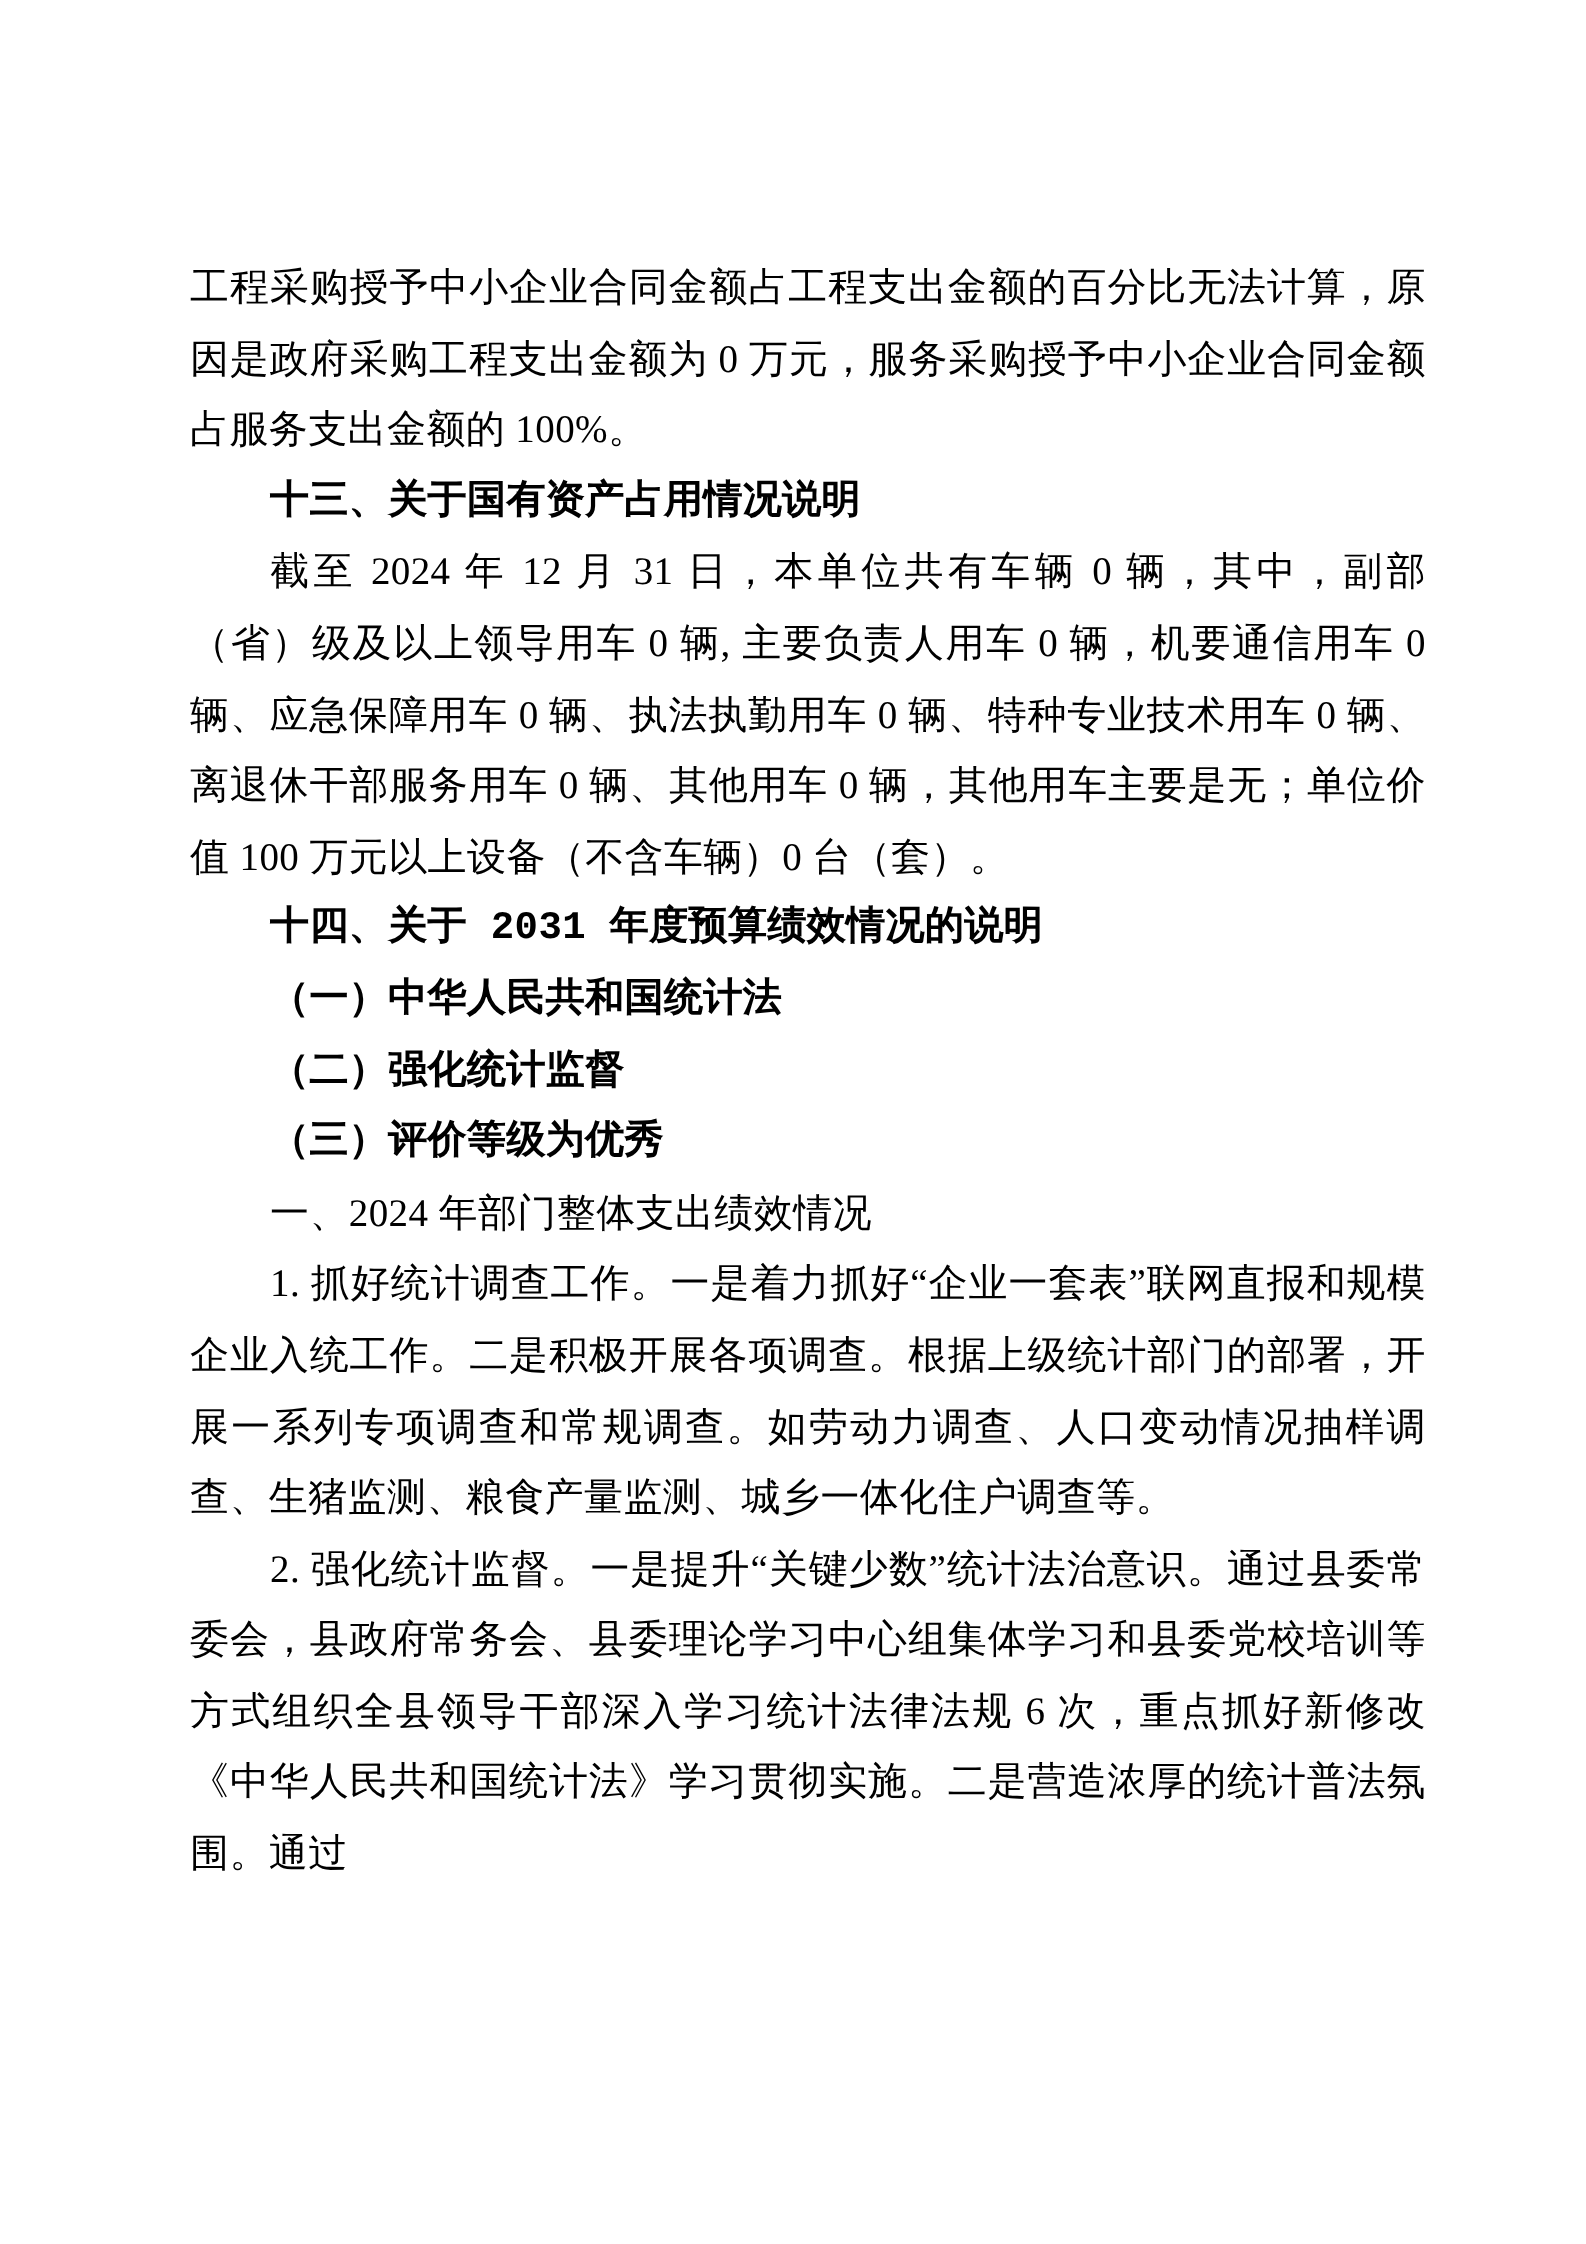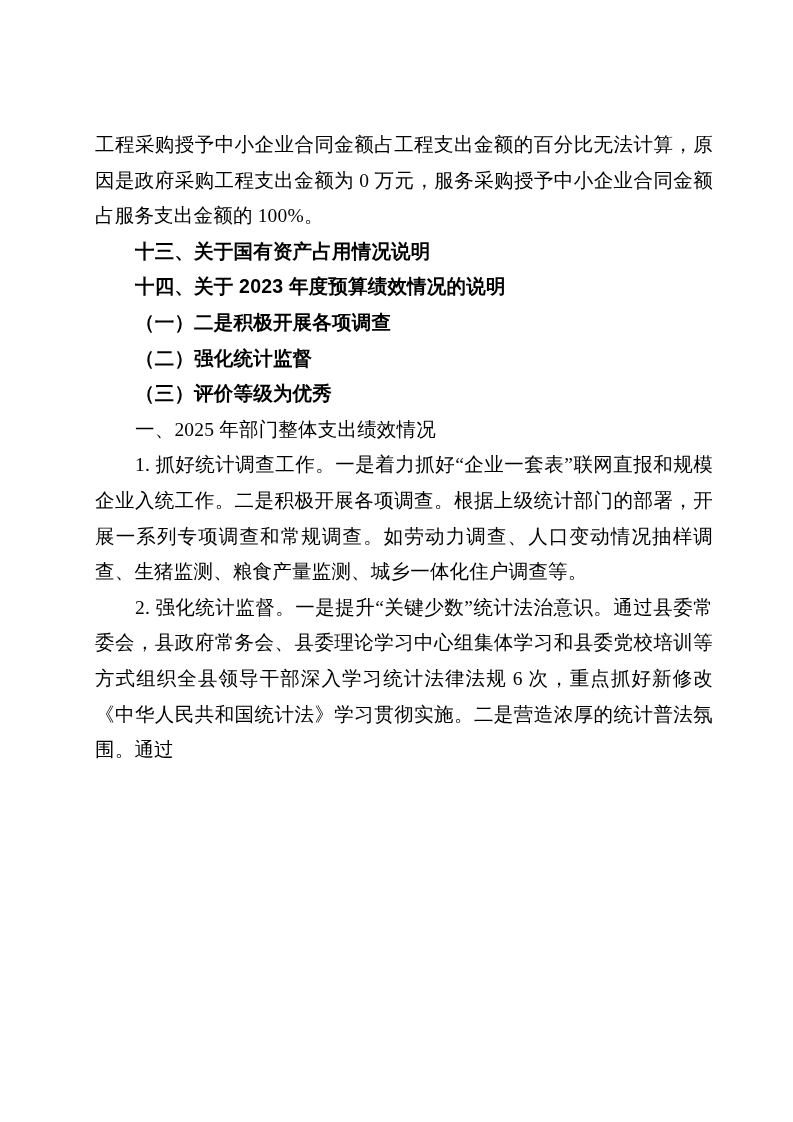--- a/index.html
+++ b/index.html
@@ -30,50 +30,51 @@
     text-align: justify;
     text-justify: inter-ideograph;
     letter-spacing: 0.2px;
     word-break: break-all;
   }
   .para.indent {
     text-indent: 40px;
   }
   .heading {
     margin: 0;
-    font-family: Liberation Sans, sans-serif;
+    font-family: Liberation Mono, monospace;
     font-weight: bold;
     font-size: 19.5px;
     line-height: 35.6px;
     text-indent: 40px;
     text-align: left;
     letter-spacing: 0.2px;
   }
 </style>
 </head>
 <body>
 
 <div class="page">
   <div class="content">
 
     <p class="para">工程采购授予中小企业合同金额占工程支出金额的百分比无法计算，原因是政府采购工程支出金额为 0 万元，服务采购授予中小企业合同金额占服务支出金额的 100%。</p>
 
     <p class="heading">十三、关于国有资产占用情况说明</p>
 
+    <p class="para indent">截至 2024 年 12 月 31 日，本单位共有车辆 0 辆，其中，副部（省）级及以上领导用车 0 辆, 主要负责人用车 0 辆，机要通信用车 0 辆、应急保障用车 0 辆、执法执勤用车 0 辆、特种专业技术用车 0 辆、离退休干部服务用车 0 辆、其他用车 0 辆，其他用车主要是无；单位价值 100 万元以上设备（不含车辆）0 台（套）。</p>
 
-    <p class="heading">十四、关于 2023 年度预算绩效情况的说明</p>
+    <p class="heading">十四、关于 2031 年度预算绩效情况的说明</p>
 
-    <p class="heading">（一）二是积极开展各项调查</p>
+    <p class="heading">（一）中华人民共和国统计法</p>
 
 
     <p class="heading">（二）强化统计监督</p>
 
 
     <p class="heading">（三）评价等级为优秀</p>
 
-    <p class="para indent">一、2025 年部门整体支出绩效情况</p>
+    <p class="para indent">一、2024 年部门整体支出绩效情况</p>
 
     <p class="para indent">1. 抓好统计调查工作。一是着力抓好“企业一套表”联网直报和规模企业入统工作。二是积极开展各项调查。根据上级统计部门的部署，开展一系列专项调查和常规调查。如劳动力调查、人口变动情况抽样调查、生猪监测、粮食产量监测、城乡一体化住户调查等。</p>
 
     <p class="para indent">2. 强化统计监督。一是提升“关键少数”统计法治意识。通过县委常委会，县政府常务会、县委理论学习中心组集体学习和县委党校培训等方式组织全县领导干部深入学习统计法律法规 6 次，重点抓好新修改《中华人民共和国统计法》学习贯彻实施。二是营造浓厚的统计普法氛围。通过</p>
 
   </div>
 </div>
 
 </body></html>

